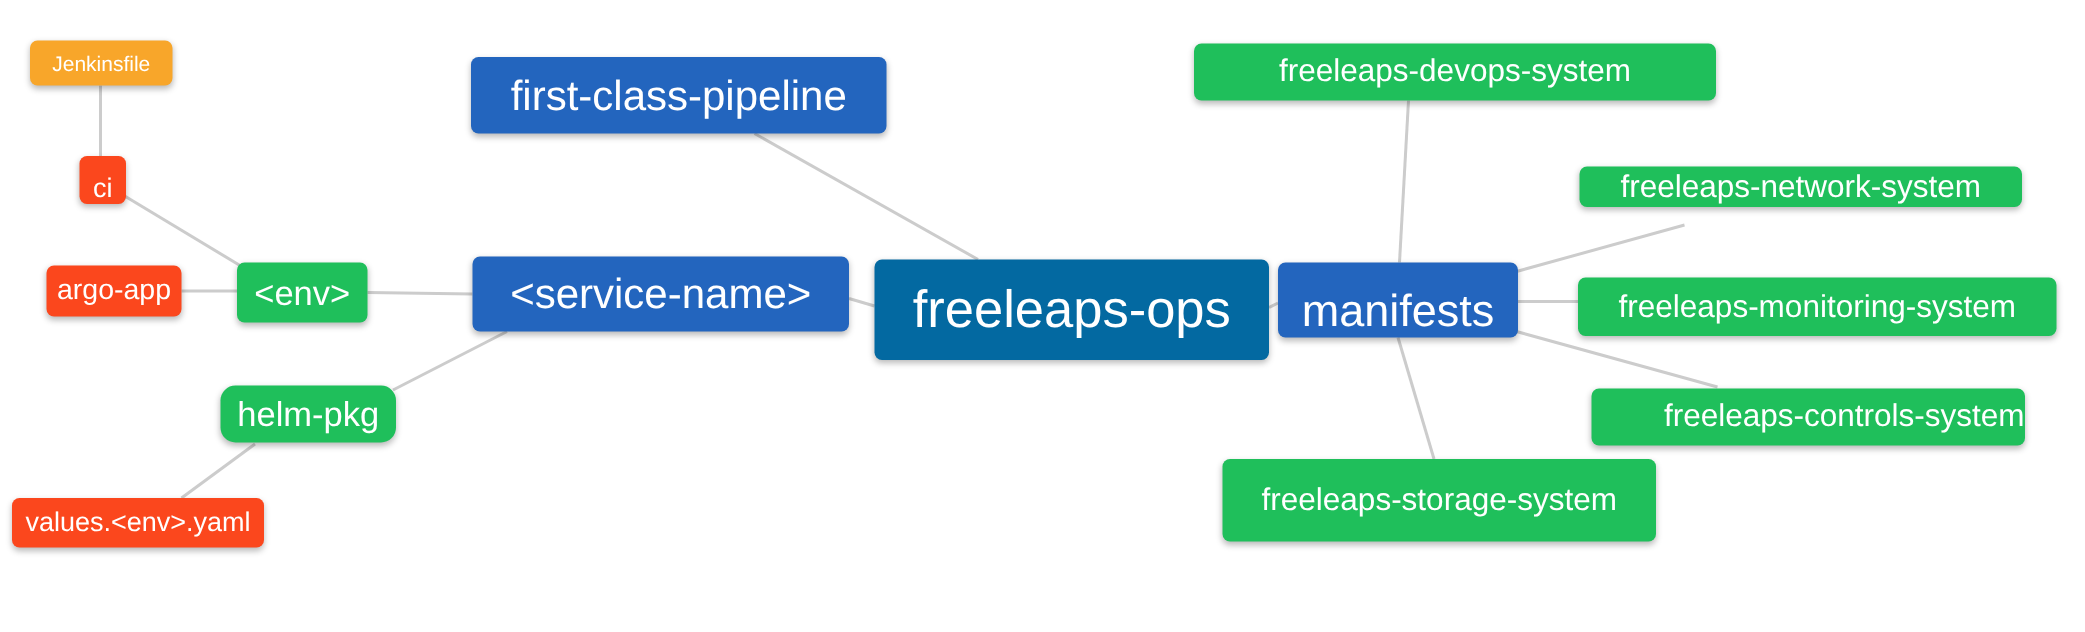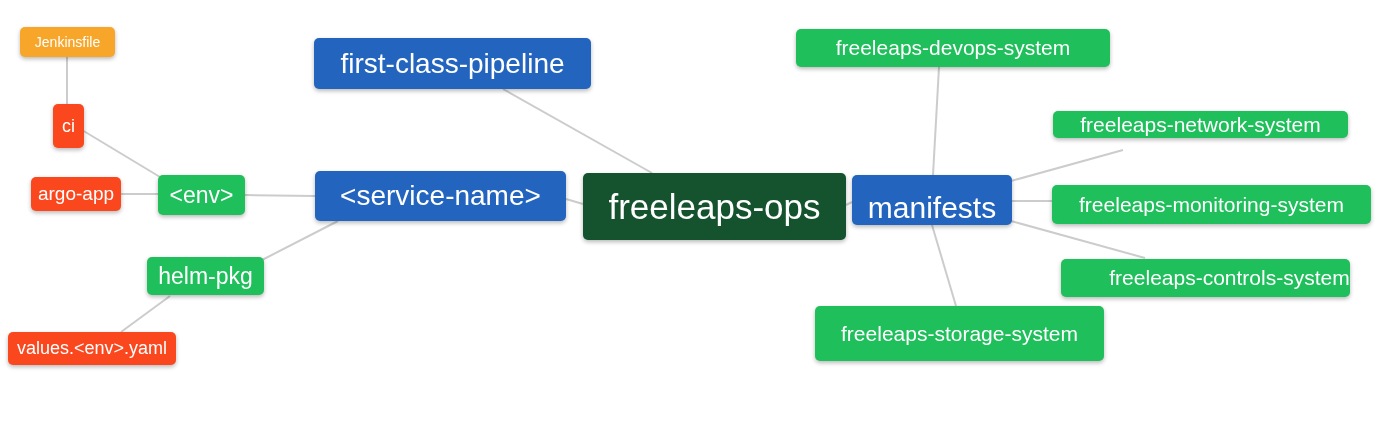--- a/index.html
+++ b/index.html
@@ -35,34 +35,34 @@
     border-radius: 5px;
     box-shadow: 0 2px 4px rgba(0,0,0,0.28);
     white-space: nowrap;
     cursor: pointer;
     box-sizing: border-box;
   }
   .c-blue   { background: #2365BE; }
   .c-green  { background: #1FBF5B; }
   .c-red    { background: #FB471D; }
   .c-orange { background: #F8A62A; }
-  .c-dark   { background: #14532d; }
+  .c-dark   { background: #0369a1; }
 
   
   .n-jenkinsfile { left: 20px;   top: 27px;  width: 95px;  height: 30px; font-size: 14px; }
-  .n-ci          { left: 53px;   top: 104px; width: 31px;  height: 44px; font-size: 18px; }
+  .n-ci          { left: 53px;   top: 104px; width: 31px;  height: 32px; font-size: 18px; align-items: flex-end; }
   .n-argo        { left: 31px;   top: 177px; width: 90px;  height: 34px; font-size: 19px; }
   .n-env         { left: 158px;  top: 175px; width: 87px;  height: 40px; font-size: 23px; }
-  .n-helm        { left: 147px;  top: 257px; width: 117px; height: 38px; font-size: 23px; }
+  .n-helm        { left: 147px;  top: 257px; width: 117px; height: 38px; font-size: 23px; border-radius: 10px; }
   .n-values      { left: 8px;    top: 332px; width: 168px; height: 33px; font-size: 18px; }
   .n-service     { left: 315px;  top: 171px; width: 251px; height: 50px; font-size: 28px; }
   .n-pipeline    { left: 314px;  top: 38px;  width: 277px; height: 51px; font-size: 28px; }
   .n-ops         { left: 583px;  top: 173px; width: 263px; height: 67px; font-size: 35px; }
   .n-manifests   { left: 852px;  top: 175px; width: 160px; height: 50px; font-size: 30px; align-items: flex-end; }
-  .n-devops      { left: 796px;  top: 29px;  width: 314px; height: 38px; font-size: 21px; }
+  .n-devops      { left: 796px;  top: 29px;  width: 348px; height: 38px; font-size: 21px; }
   .n-network     { left: 1053px; top: 111px; width: 295px; height: 27px; font-size: 21px; }
   .n-monitoring  { left: 1052px; top: 185px; width: 319px; height: 39px; font-size: 21px; }
   .n-controls    { left: 1061px; top: 259px; width: 289px; height: 38px; font-size: 21px; padding-left: 48px; }
   .n-storage     { left: 815px;  top: 306px; width: 289px; height: 55px; font-size: 21px; }
 </style>
 </head>
 <body>
 
 <div class="canvas">
 

